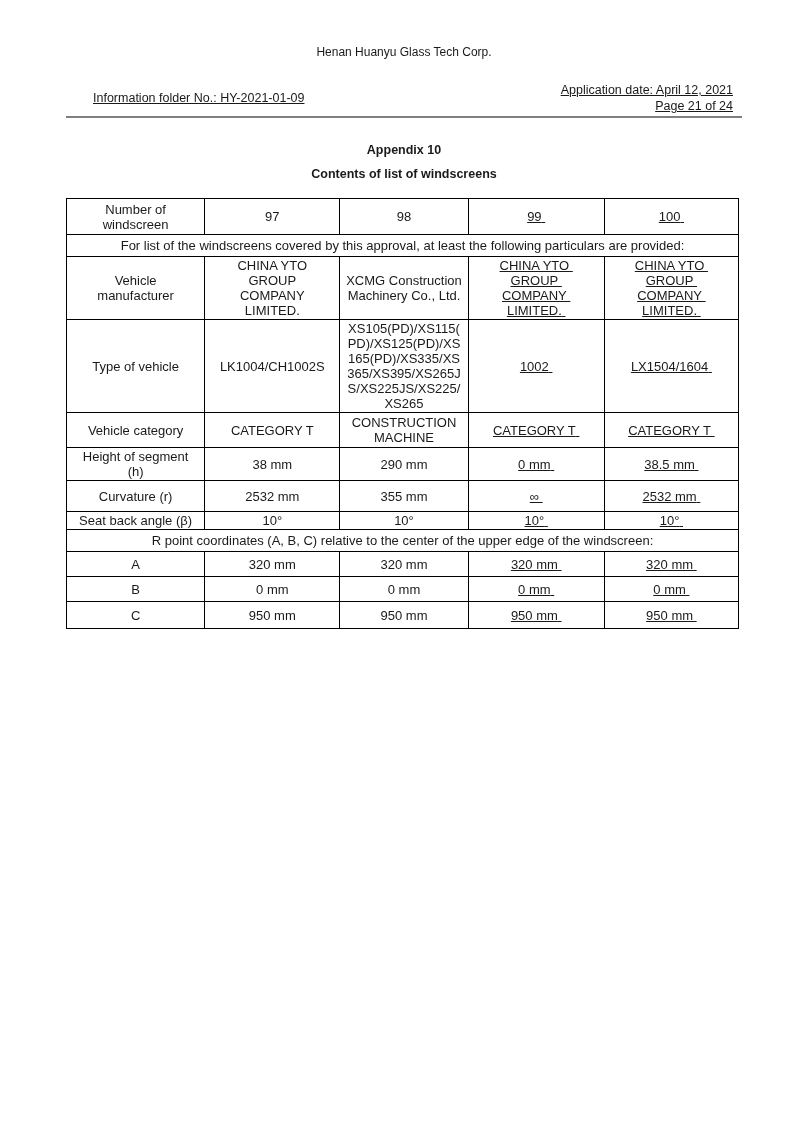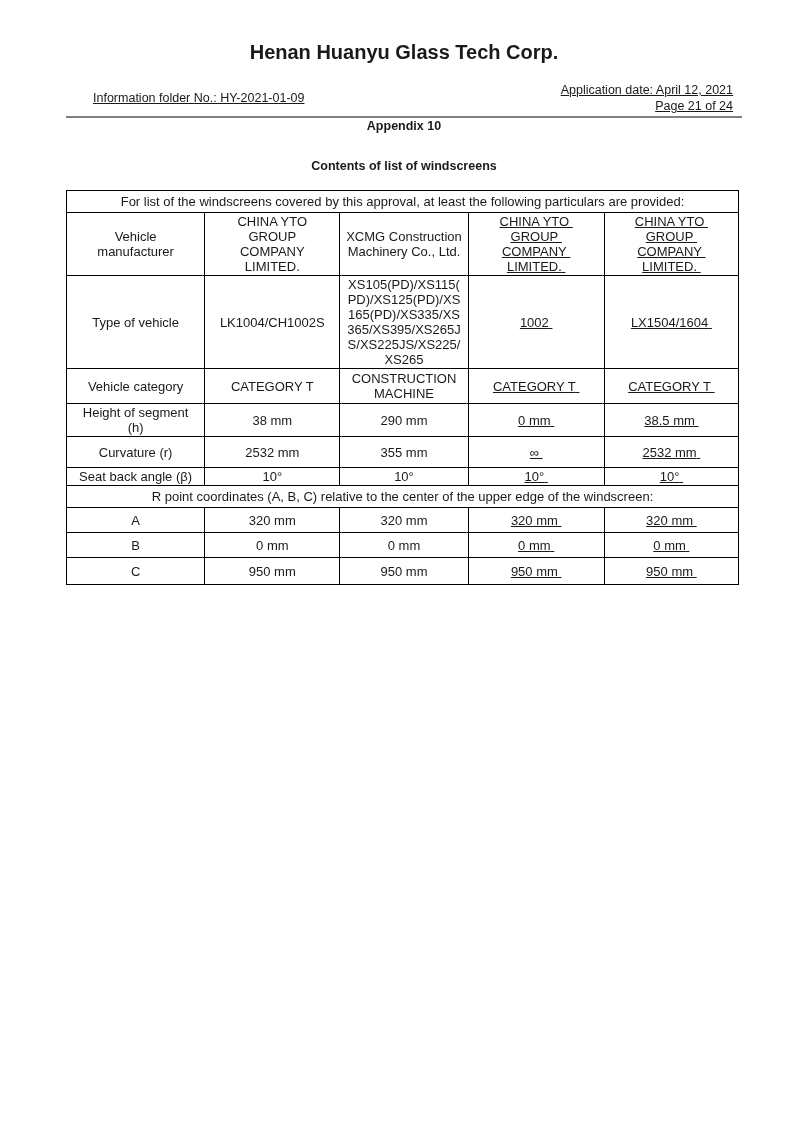--- a/index.html
+++ b/index.html
@@ -3,28 +3,28 @@
 <meta charset="utf-8">
 <style>
   html,body{margin:0;padding:0;}
   body{
     width:793px;height:1122px;background:#ffffff;
     font-family:"Liberation Sans","DejaVu Sans",sans-serif;
     color:#1a1a1a;
   }
   .page{box-sizing:border-box;width:793px;height:1122px;padding:43px 51px 0 66px;}
   .company-title{
-    text-align:center;font-weight:bold;font-size:20px;line-height:19px;
+    text-align:center;font-weight:normal;font-size:12px;line-height:19px;
   }
   .meta{display:flex;justify-content:space-between;align-items:center;margin-top:20px;font-size:12.5px;text-decoration:underline;}
   .meta-left{margin-left:27px;line-height:16px;}
   .meta-right{text-align:right;margin-right:9px;line-height:16px;}
   .rule{height:2px;background:#7f7f7f;margin-top:2px;}
-  .appendix-title{text-align:center;font-weight:bold;font-size:12.5px;margin-top:0;line-height:16px;}
-  .doc-subtitle{text-align:center;font-weight:bold;font-size:12.5px;margin-top:24px;line-height:16px;}
+  .appendix-title{text-align:center;font-weight:bold;font-size:12.5px;margin-top:24px;line-height:16px;}
+  .doc-subtitle{text-align:center;font-weight:bold;font-size:12.5px;margin-top:8px;line-height:16px;}
   table.spec{
     border-collapse:collapse;table-layout:fixed;width:673px;margin-top:16px;
   }
   table.spec td{
     border:1px solid #000;text-align:center;vertical-align:middle;
     font-size:13px;line-height:15px;padding:1px 3px;
     white-space:pre-line;overflow:hidden;
   }
   td.note-cell{text-align:left;padding-left:6px;}
   td.u span{text-decoration:underline;}
@@ -57,20 +57,28 @@
   <table class="spec">
     <colgroup>
       <col style="width:138px">
         <col style="width:135px">
         <col style="width:128px">
         <col style="width:136px">
         <col style="width:134px">
     </colgroup>
     <tbody>
 
+    <tr class="r1">
+      <td class="lbl"><span class="v">Number of
+windscreen</span></td>
+      <td><span class="v">97</span></td>
+      <td><span class="v">98</span></td>
+      <td class="u"><span class="v">99</span></td>
+      <td class="u"><span class="v">100</span></td>
+    </tr>
 
     <tr class="r2">
       <td class="note-cell" colspan="5"><span class="v">For list of the windscreens covered by this approval, at least the following particulars are provided:</span></td>
     </tr>
 
     <tr class="r3">
       <td class="lbl"><span class="v">Vehicle
 manufacturer</span></td>
       <td><span class="v">CHINA YTO
 GROUP

